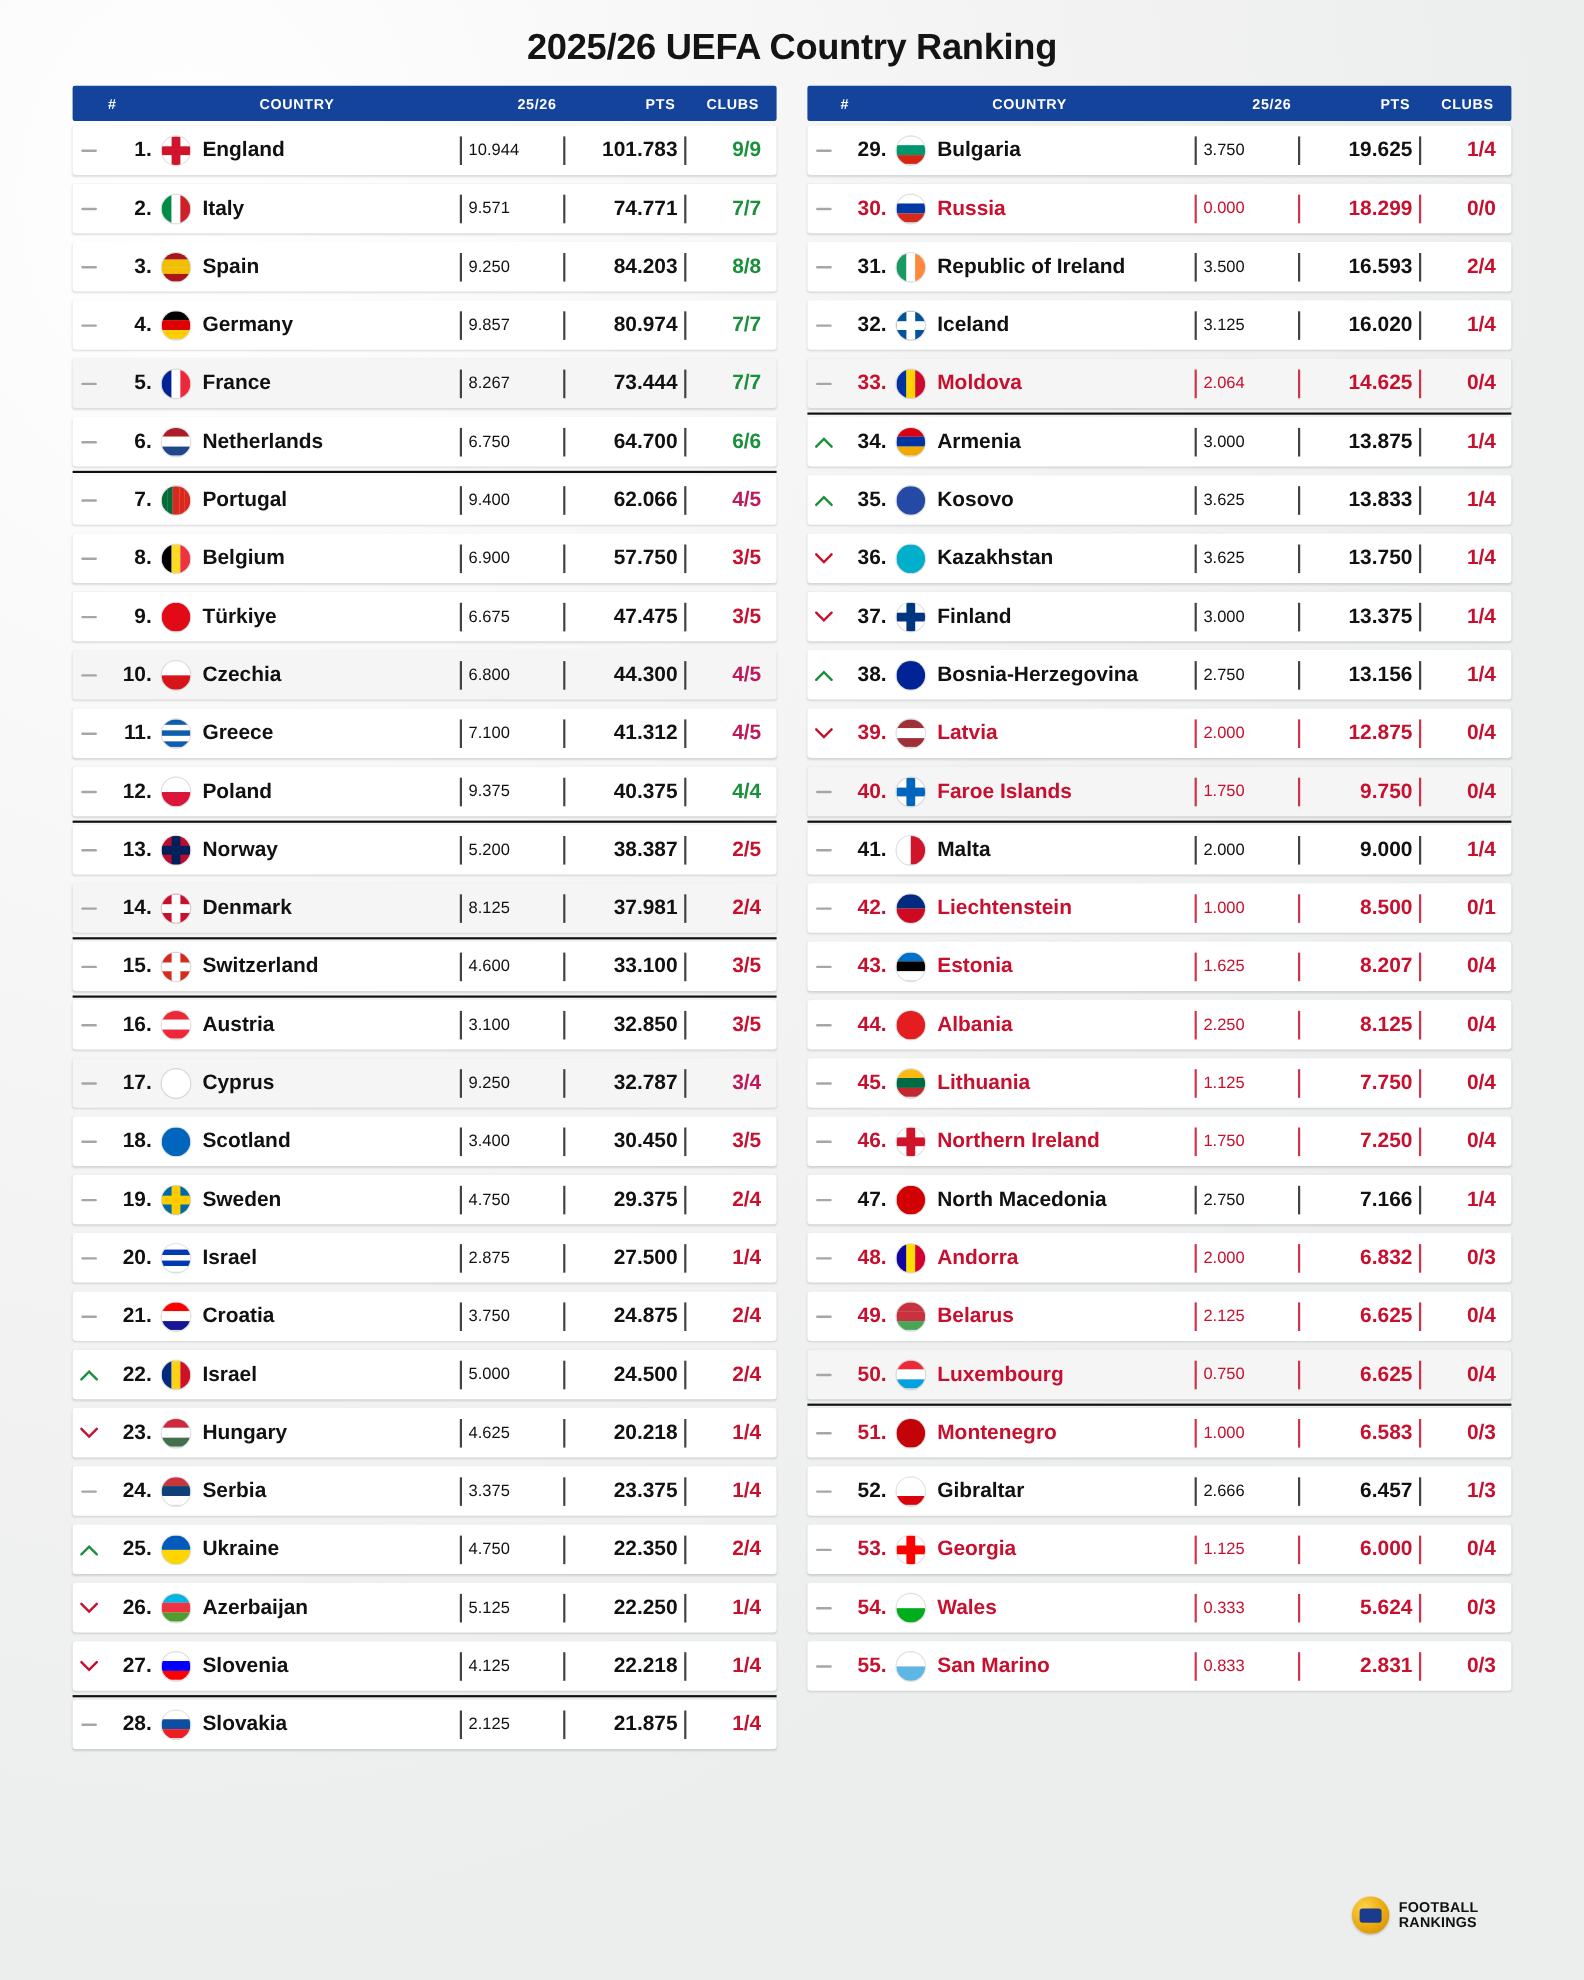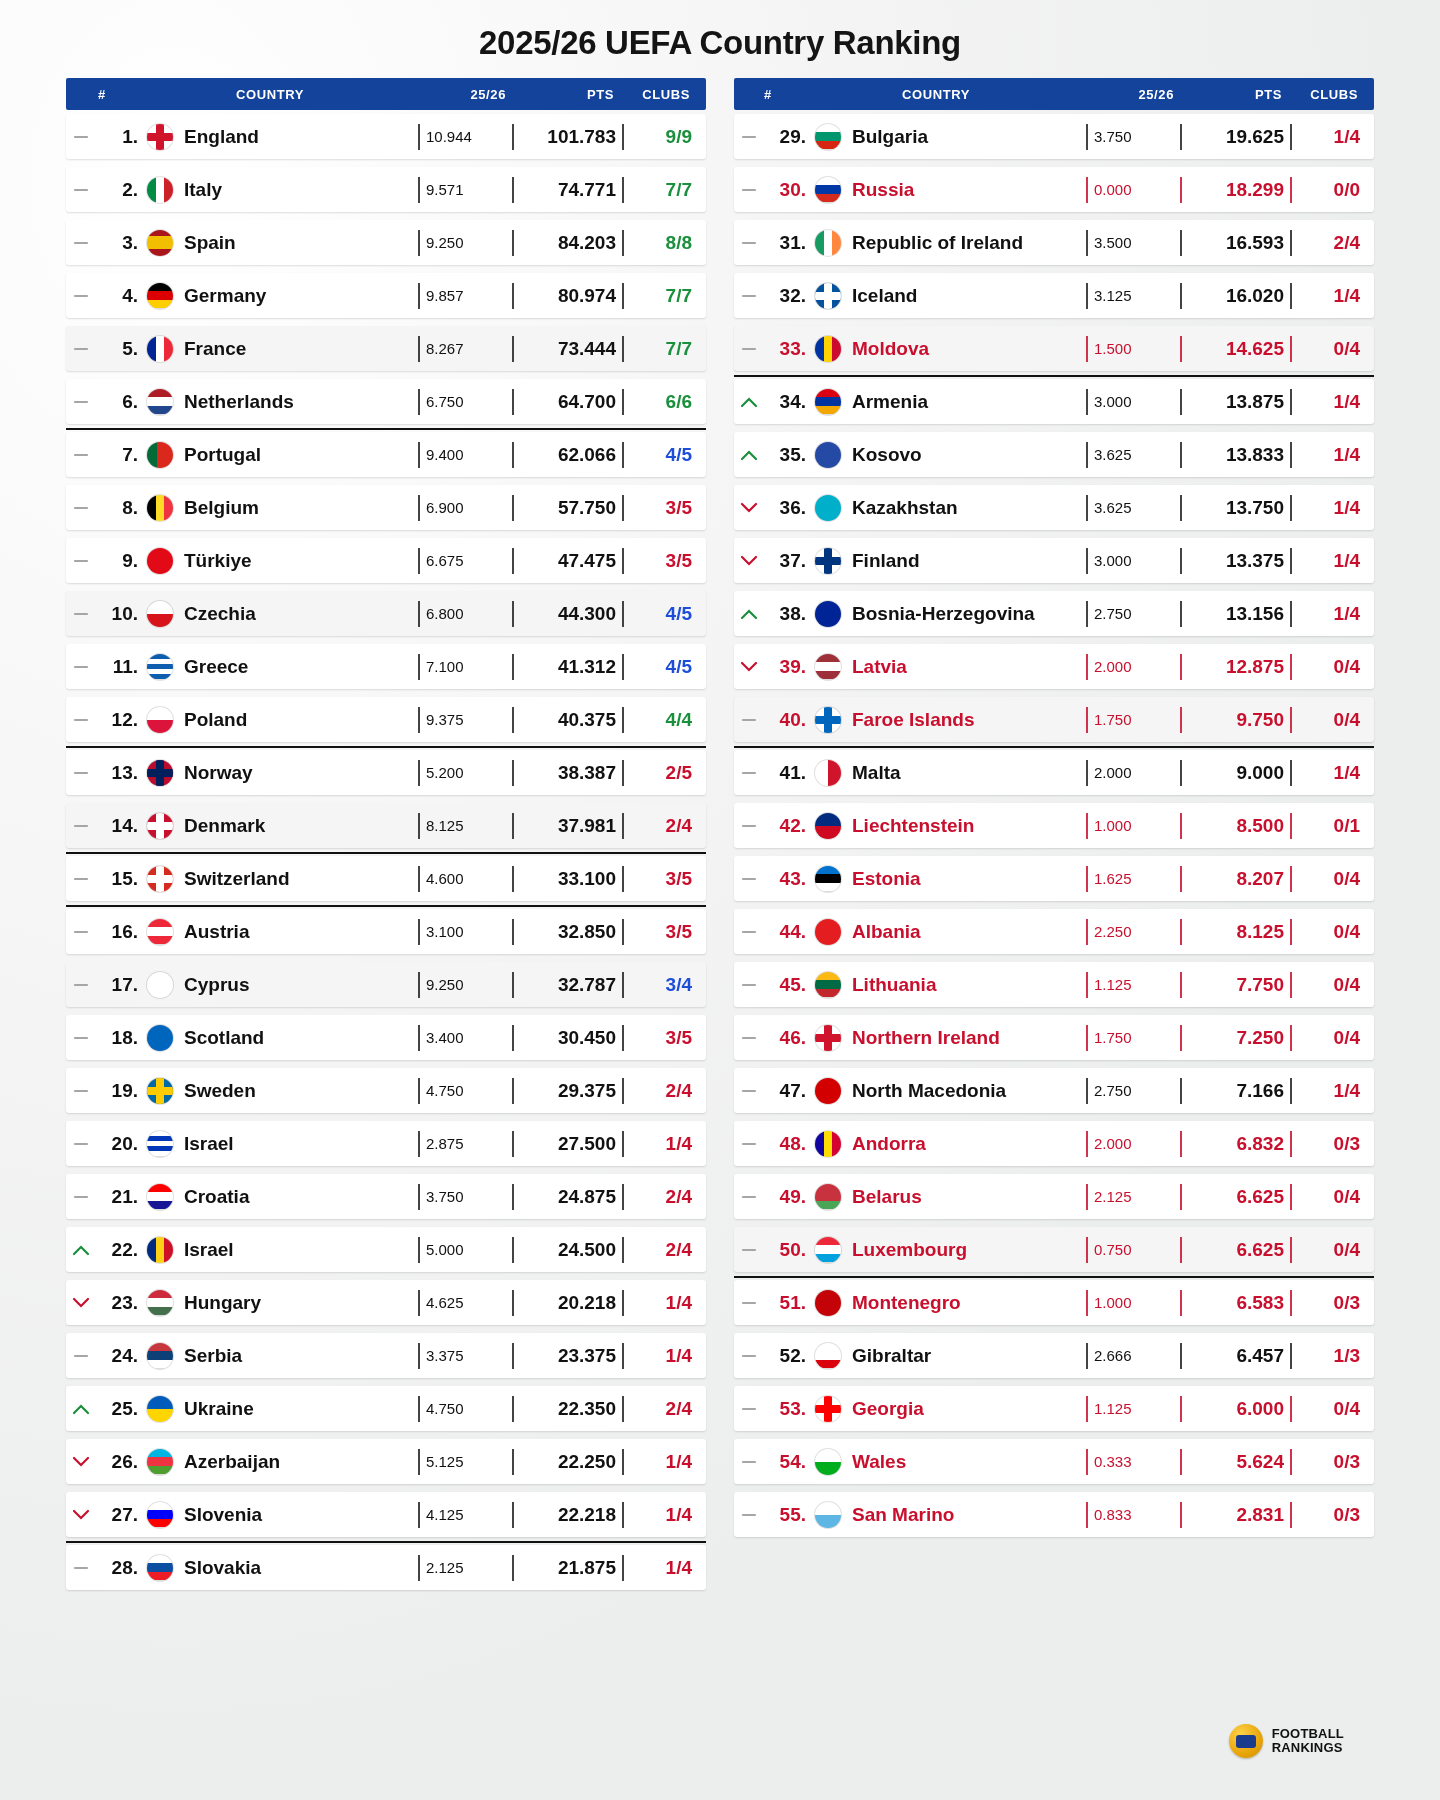--- a/index.html
+++ b/index.html
@@ -157,21 +157,21 @@
   }
   .row.red .pts { color: #c8102e; }
   .clubs {
     width: 62px;
     text-align: right;
     font-weight: bold;
     font-size: 19px;
     padding-right: 14px;
   }
   .c-green { color: #1a8f3c; }
-  .c-orange { color: #1d4ed8; }
+  .c-orange { color: #be185d; }
   .c-red { color: #c8102e; }
 
   .footer-logo {
     position: absolute;
     right: 96px;
     bottom: 42px;
     display: flex;
     align-items: center;
     gap: 9px;
   }
@@ -934,21 +934,21 @@
             <div class="rank">33.</div>
             <div class="flag">
               <span class="circle">
                 <span style="top:0;bottom:0;left:0%;width:33.333333333333336%;right:auto;background:#0033a0"></span>
                 <span style="top:0;bottom:0;left:33.333333333333336%;width:33.333333333333336%;right:auto;background:#ffd200"></span>
                 <span style="top:0;bottom:0;left:66.66666666666667%;width:33.333333333333336%;right:auto;background:#cc092f"></span>
               </span>
             </div>
             <div class="country">Moldova</div>
             <div class="sep"></div>
-            <div class="coef">1.500</div>
+            <div class="coef">2.064</div>
             <div class="sep"></div>
             <div class="pts">14.625</div>
             <div class="sep"></div>
             <div class="clubs c-red">0/4</div>
           </div>
           <div class="row">
             <div class="mv">
               <svg width="18" height="12" viewBox="0 0 18 12">
                 <path d="M2 10 L9 3 L16 10" stroke="#1a8f3c" stroke-width="2.2" fill="none" stroke-linecap="round"></path>
               </svg>

